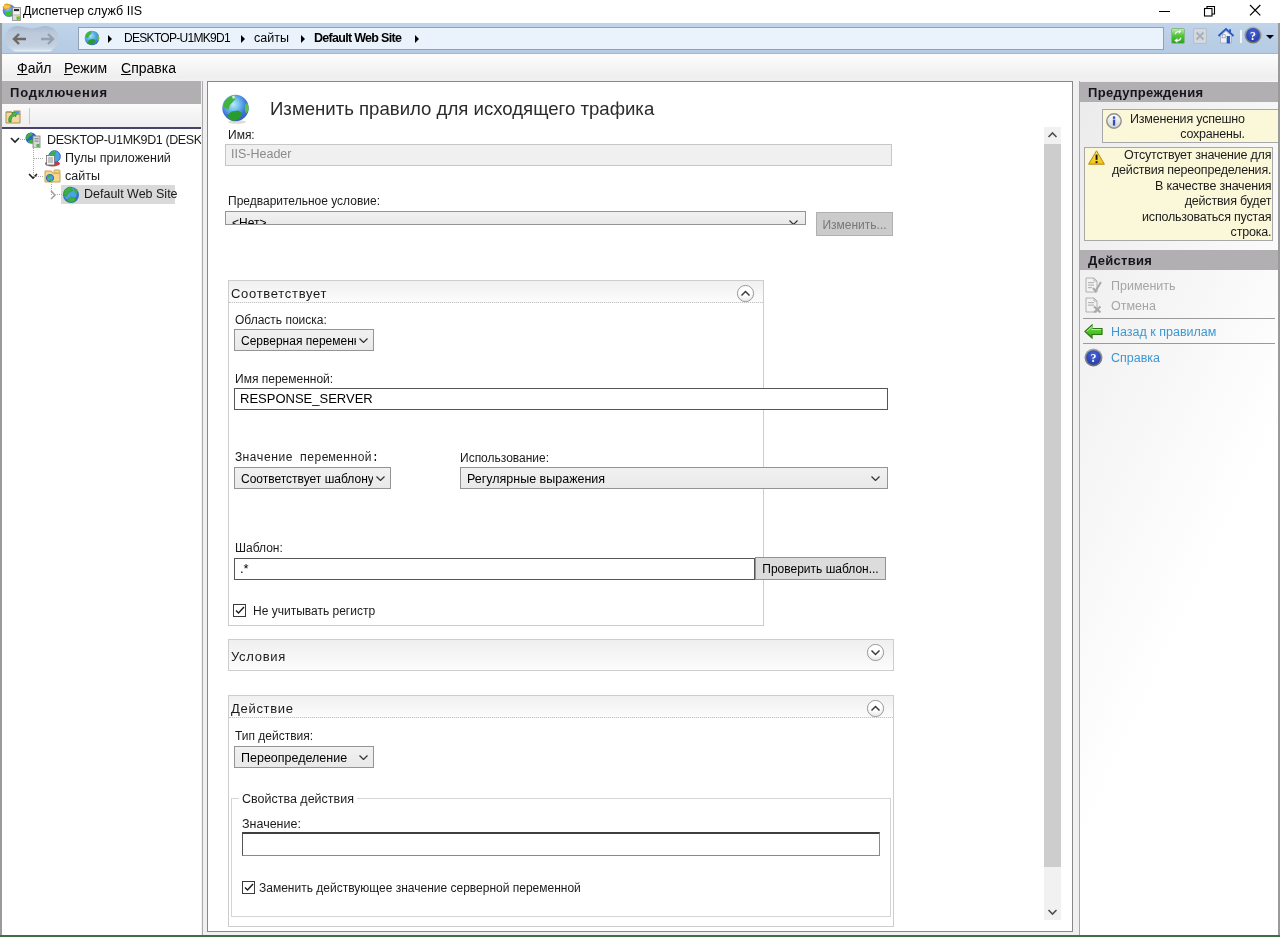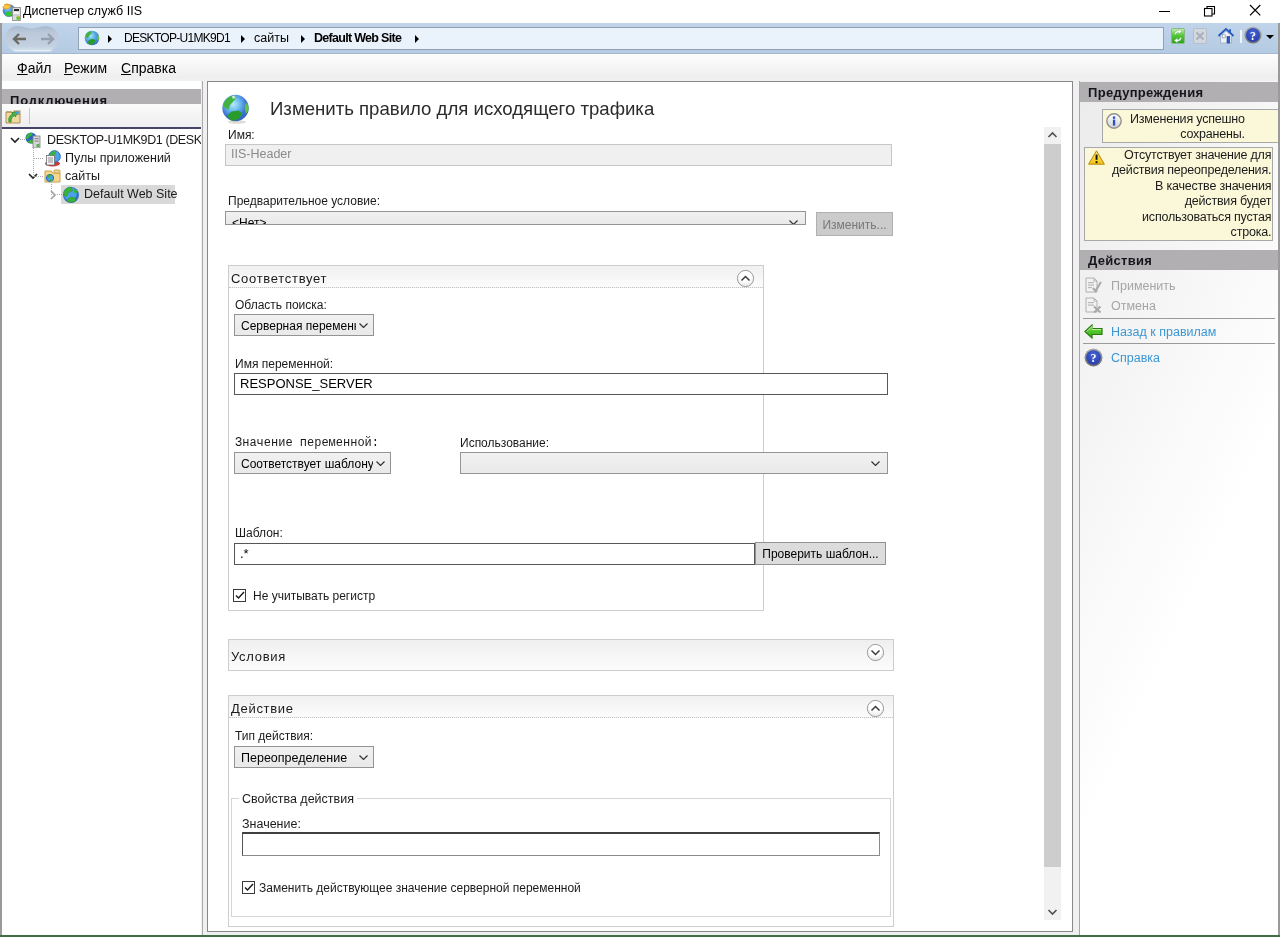--- a/index.html
+++ b/index.html
@@ -19,21 +19,21 @@
 
 
 #menubar { left:0; top:54px; width:1280px; height:24px; background:linear-gradient(#fdfdfd,#efeeef); }
 .menuitem { top:6px; font-size:14px; color:#000; }
 
 
 #mainbg { left:0; top:78px; width:1280px; height:857px; background:#f0f0f0; }
 
 
 #leftpanel { left:1px; top:81px; width:200px; height:854px; background:#fff; }
-#lefthdr { left:0; top:8px; width:200px; height:23px; background:#b1afb2; }
+#lefthdr { left:0; top:0; width:200px; height:23px; background:#b1afb2; }
 #lefthdr span { position:absolute; left:9px; top:4px; font-weight:bold; font-size:13px; letter-spacing:0.8px; color:#15151b; }
 #lefttb { left:0; top:23px; width:200px; height:25px; background:linear-gradient(#fbfbfb,#eeedef); border-bottom:2px solid #45456b; }
 #tbsep { left:28px; top:4px; width:1px; height:16px; background:#c9c9c9; }
 #tree { left:0; top:50px; width:200px; height:802px; font-size:12.5px; color:#1a1a1a; overflow:hidden; }
 .trow { position:absolute; height:18px; white-space:nowrap; }
 .chev { position:absolute; width:16px; height:16px; }
 .ticon { position:absolute; }
 
 
 #content { left:207px; top:81px; width:866px; height:851px; background:#fff; border:1px solid #888; }
@@ -285,21 +285,21 @@
 
   <div class="lbl abs" style="left:20px; top:112px;">Предварительное условие:</div>
   <div class="combo abs" style="left:17px; top:129px; width:581px; height:14px;">
       <span class="ctext" style="font-size:12px;">&lt;Нет&gt;</span>
     <svg class="cchev" style="right:7px; top:8px;" viewBox="0 0 9 5">
         <path d="M0.5 0.5 L4.5 4.5 L8.5 0.5" fill="none" stroke="#333" stroke-width="1.2"></path>
       </svg>
   </div>
   <div class="btn abs" style="left:608px; top:130px; width:77px; height:24px; background:#cbcbcb; border-color:#b0b0b0; color:#787878; padding-top:5px;">Изменить...</div>
 
-  <div class="grp abs" style="left:20px; top:183px; width:536px; height:346px;">
+  <div class="grp abs" style="left:20px; top:198px; width:536px; height:346px;">
     <div class="grphdr">
         <span>Соответствует</span>
       </div>
     <svg class="abs" style="right:8px; top:3px;" width="19" height="19" viewBox="0 0 19 19">
       <defs>
           <radialGradient id="cbg" cx="0.5" cy="0.25" r="0.9">
         <stop offset="0.45" stop-color="#ffffff"></stop>
             <stop offset="1" stop-color="#dadada"></stop>
       </radialGradient>
         </defs>
@@ -320,20 +320,21 @@
 
     <div class="lbl abs" style="left:6px; top:170px;font-family:Liberation Mono, monospace;">Значение переменной:</div>
     <div class="lbl abs" style="left:231px; top:170px;">Использование:</div>
     <div class="combo abs" style="left:5px; top:186px; width:157px; height:22px;">
         <span class="ctext" style="font-size:12px;">Соответствует шаблону</span>
       <svg class="cchev" style="right:5px; top:8px;" viewBox="0 0 9 5">
           <path d="M0.5 0.5 L4.5 4.5 L8.5 0.5" fill="none" stroke="#333" stroke-width="1.2"></path>
         </svg>
     </div>
     <div class="combo abs" style="left:231px; top:186px; width:428px; height:22px;">
+        <span class="ctext">Регулярные выражения</span>
       <svg class="cchev" style="right:7px; top:8px;" viewBox="0 0 9 5">
           <path d="M0.5 0.5 L4.5 4.5 L8.5 0.5" fill="none" stroke="#333" stroke-width="1.2"></path>
         </svg>
     </div>
 
     <div class="lbl abs" style="left:6px; top:260px;">Шаблон:</div>
     <div class="input abs" style="left:5px; top:277px; width:521px; height:22px;">.*</div>
     <div class="btn abs" style="left:526px; top:276px; width:131px; height:23px; padding-top:4px;">Проверить шаблон...</div>
 
     <div class="cb abs" style="left:4px; top:323px;"></div>

